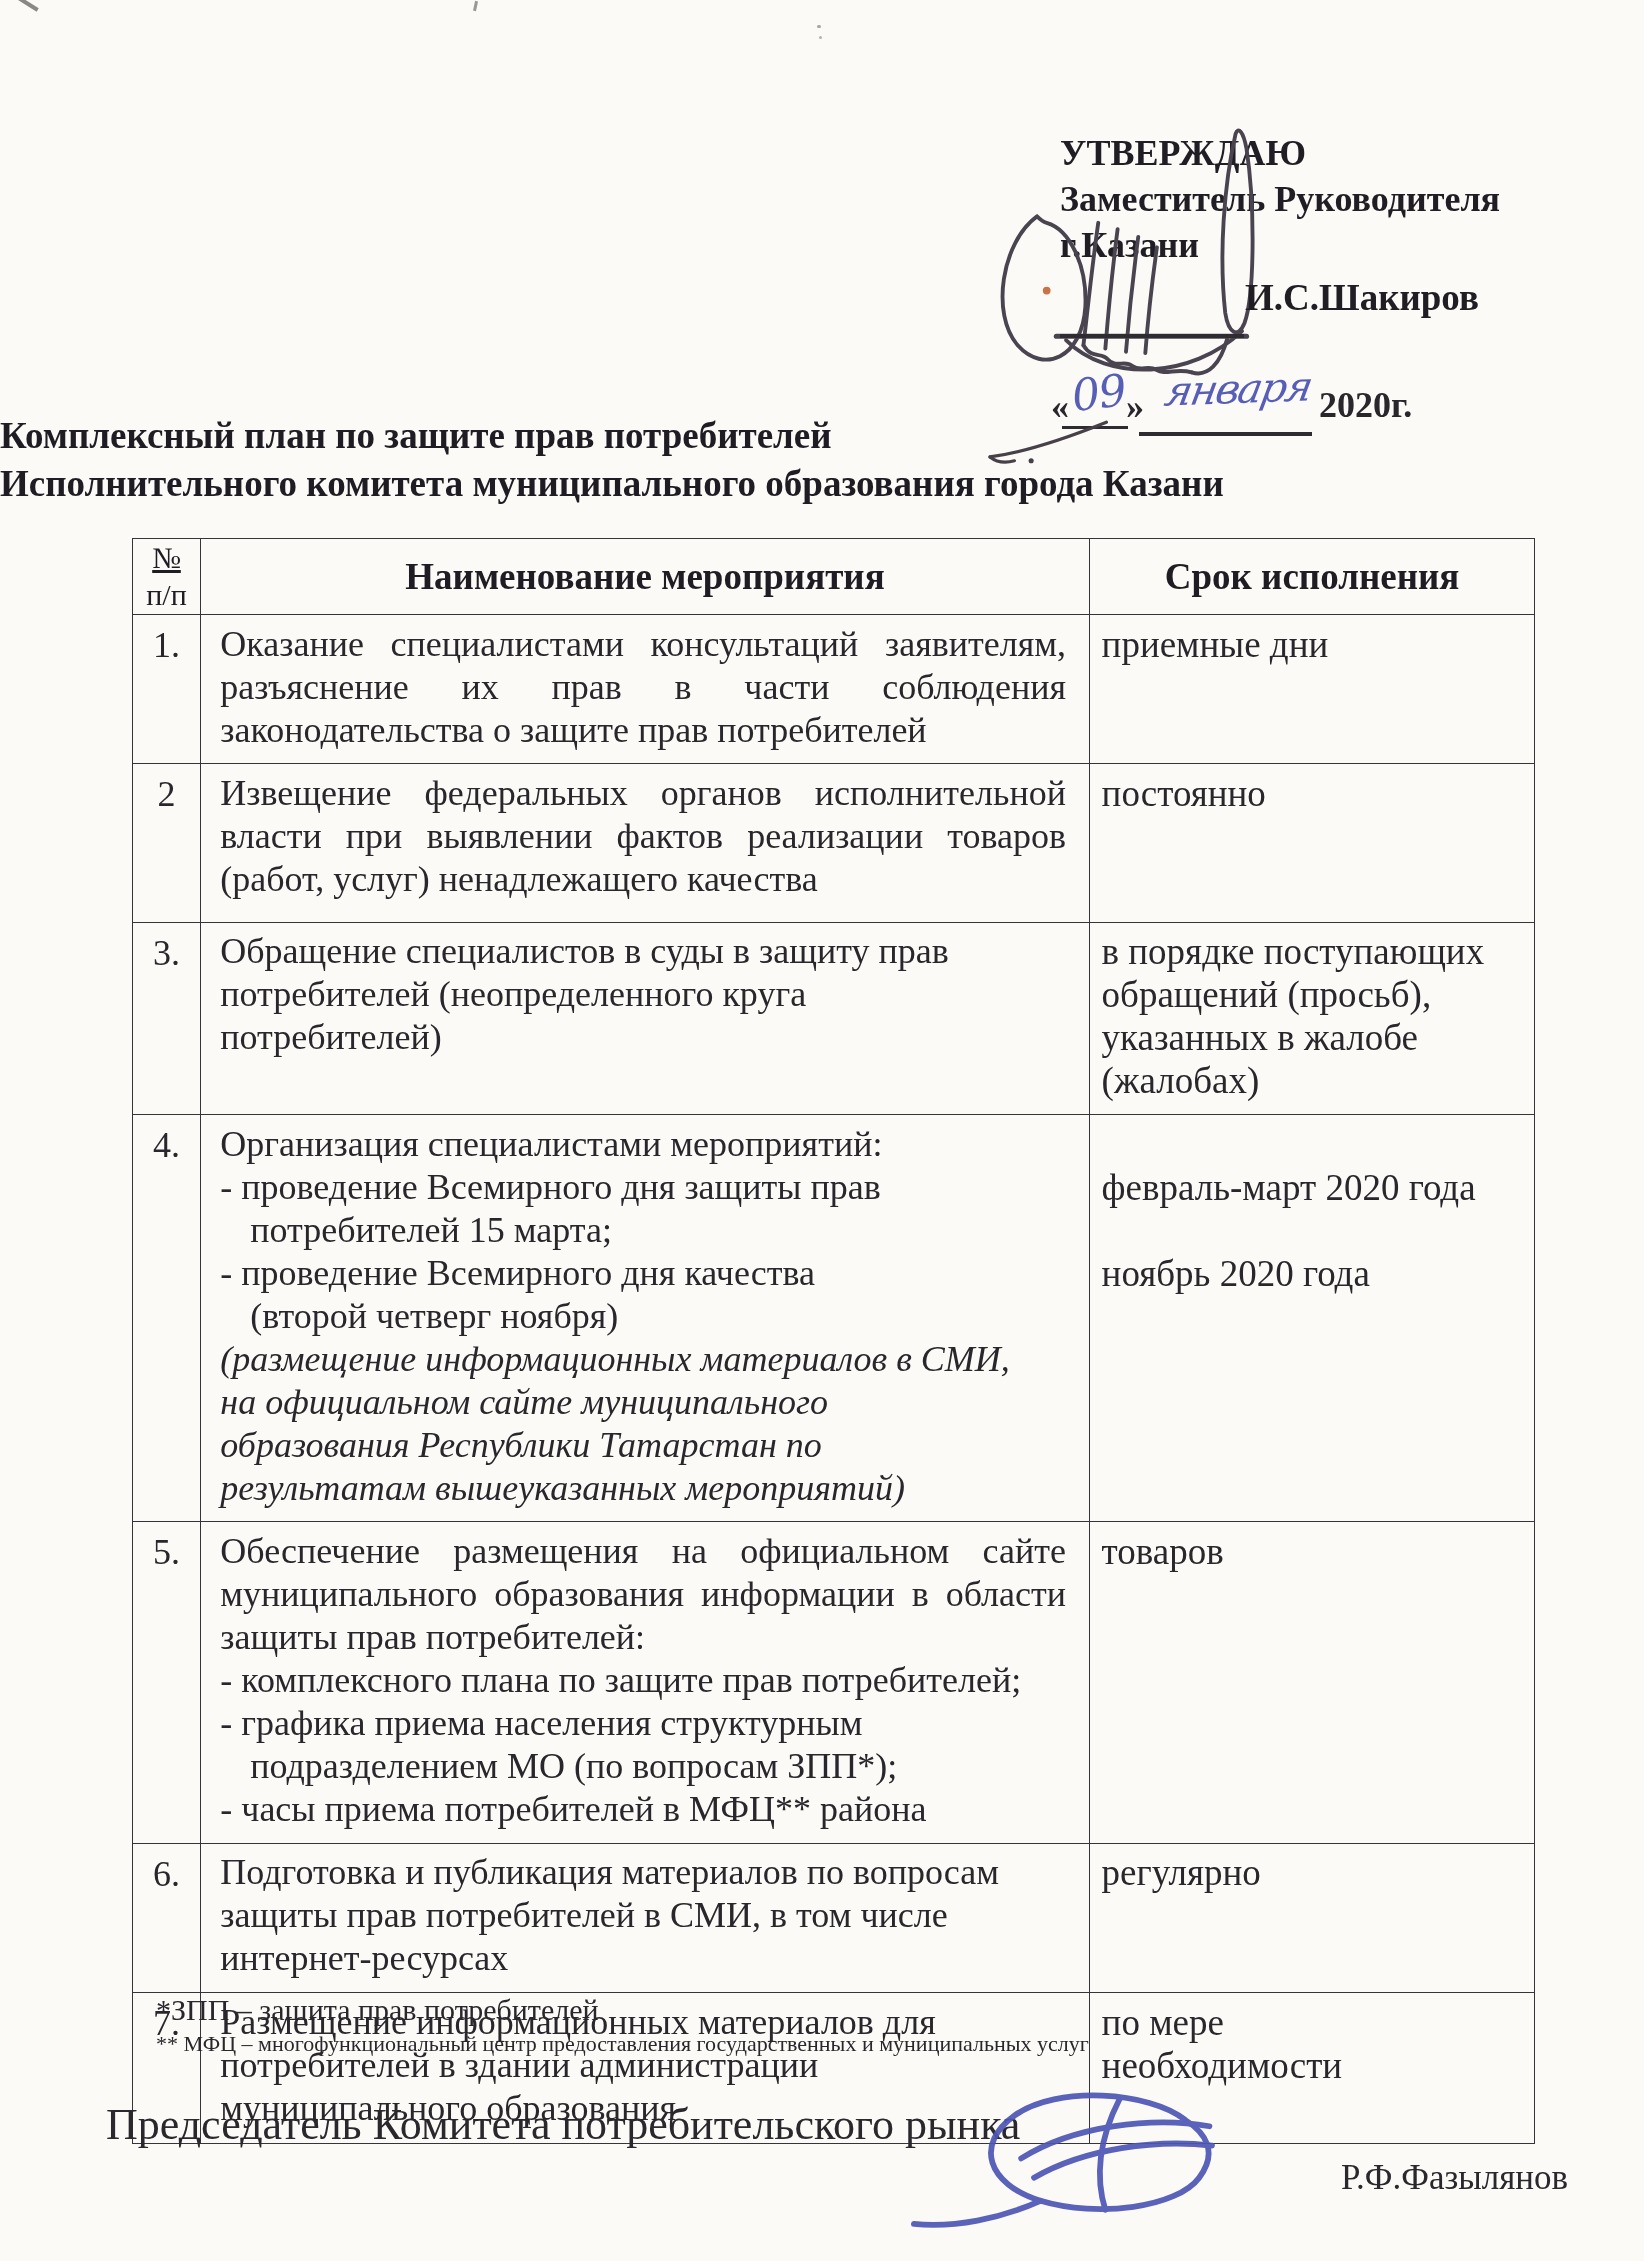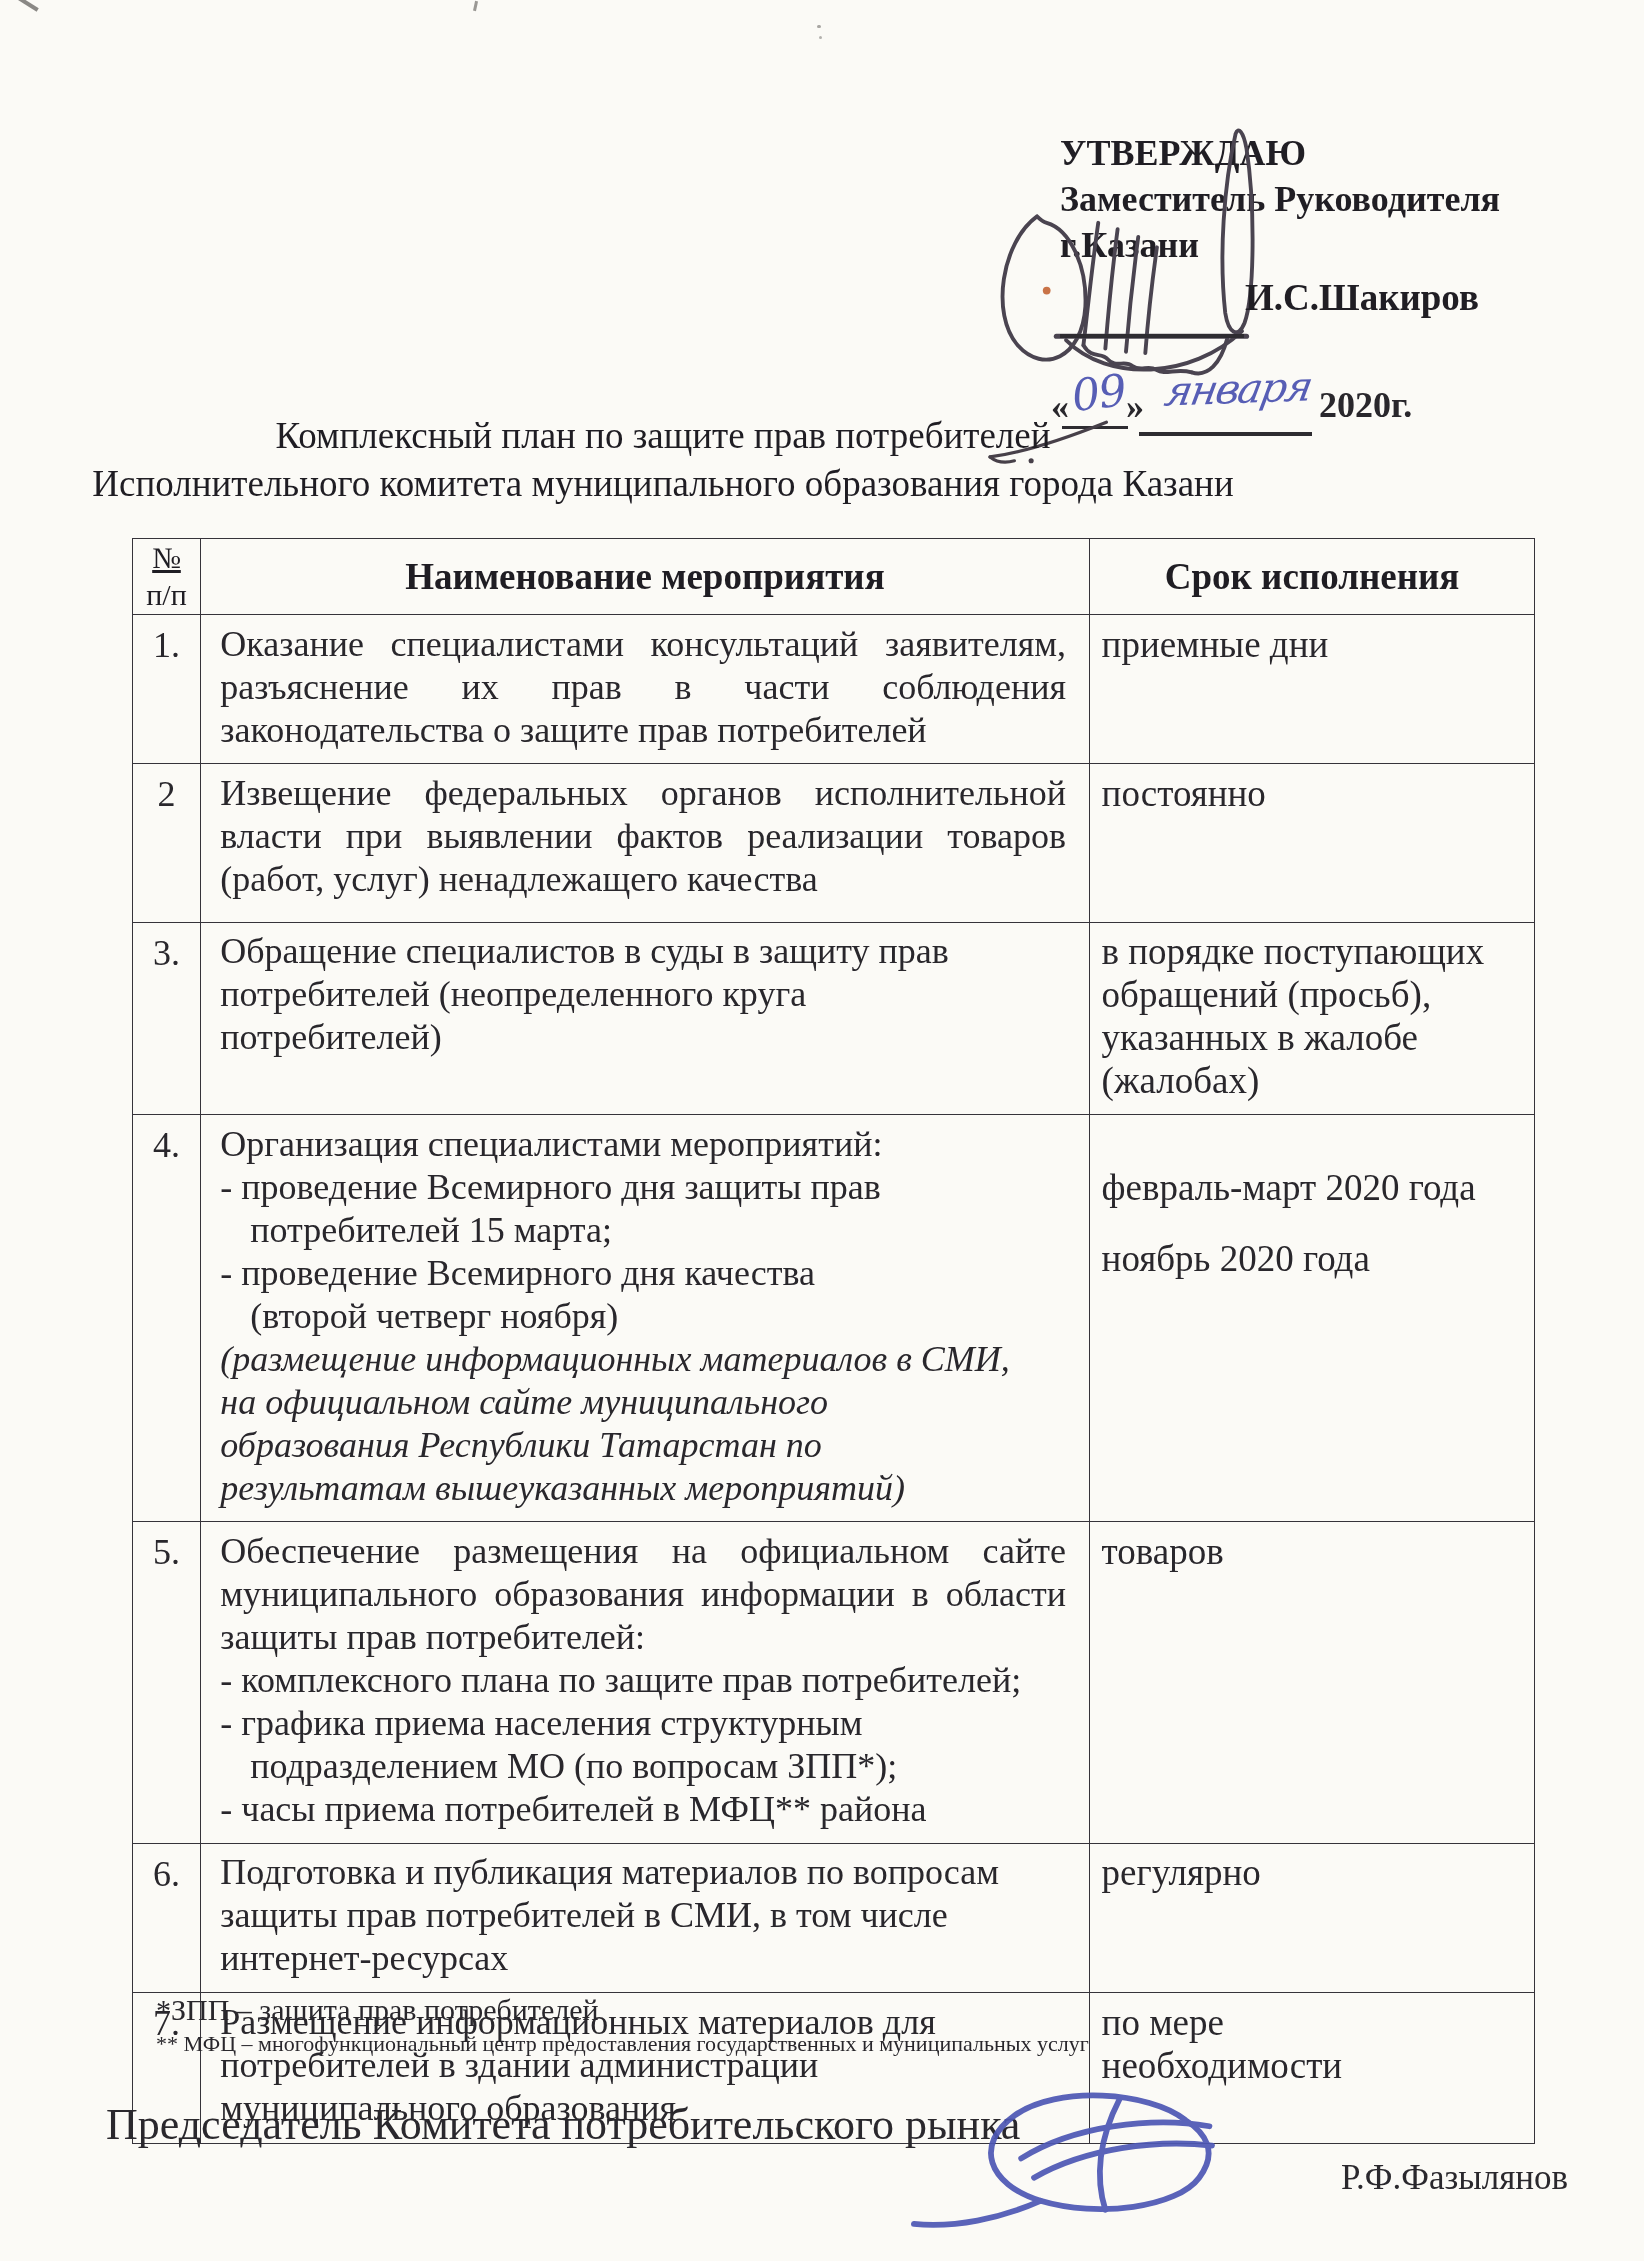--- a/index.html
+++ b/index.html
@@ -41,21 +41,21 @@
     font-size:41px;color:#575eb5;
     transform:skewX(-12deg) rotate(-2deg);letter-spacing:-1.9px;
   }
   .date-year{position:absolute;left:1319px;top:384px;font-weight:bold;font-size:36px;}
   .day-underline{position:absolute;left:1062px;top:426px;width:66px;height:3.2px;background:#2e2c31;}
   .month-underline{position:absolute;left:1139px;top:432px;width:173px;height:3.9px;background:#2e2c31;}
   .ink-svg{position:absolute;pointer-events:none;}
   
   .doc-title{
     position:absolute;left:0;top:412px;width:1326px;
-    text-align:center;font-weight:normal;font-size:37px;line-height:48px;
+    font-weight:bold;font-size:37px;line-height:48px;
     color:#1f1d23;
   }
   
   table.plan{
     position:absolute;left:132px;top:538px;width:1402px;
     border-collapse:collapse;table-layout:fixed;
   }
   col.c1{width:68px;} col.c2{width:889px;} col.c3{width:445px;}
   table.plan th,table.plan td{border:1.9px solid #36333a;}
   thead th{
@@ -203,21 +203,21 @@
 потребителей 15 марта;</div>
             <div class="para bullet">- проведение Всемирного дня качества
 (второй четверг ноября)</div>
             <div class="para italic">(размещение информационных материалов в СМИ,
 на официальном сайте муниципального
 образования Республики Татарстан по
 результатам вышеуказанных мероприятий)</div>
           </td>
           <td class="c-term">
             <div class="para term" style="margin-top: 43px;">февраль-март 2020 года</div>
-            <div class="para term" style="margin-top: 28px;">ноябрь 2020 года</div>
+            <div class="para term" style="margin-top: 43px;">ноябрь 2020 года</div>
           </td>
         </tr>
         <tr>
           <td class="c-num">5.</td>
           <td class="c-act">
             <div class="para text justify">Обеспечение размещения на официальном сайте муниципального образования информации в области защиты прав потребителей:</div>
             <div class="para bullet">- комплексного плана по защите прав потребителей;</div>
             <div class="para bullet">- графика приема населения структурным
 подразделением МО (по вопросам ЗПП*);</div>
             <div class="para bullet">- часы приема потребителей в МФЦ** района</div>

